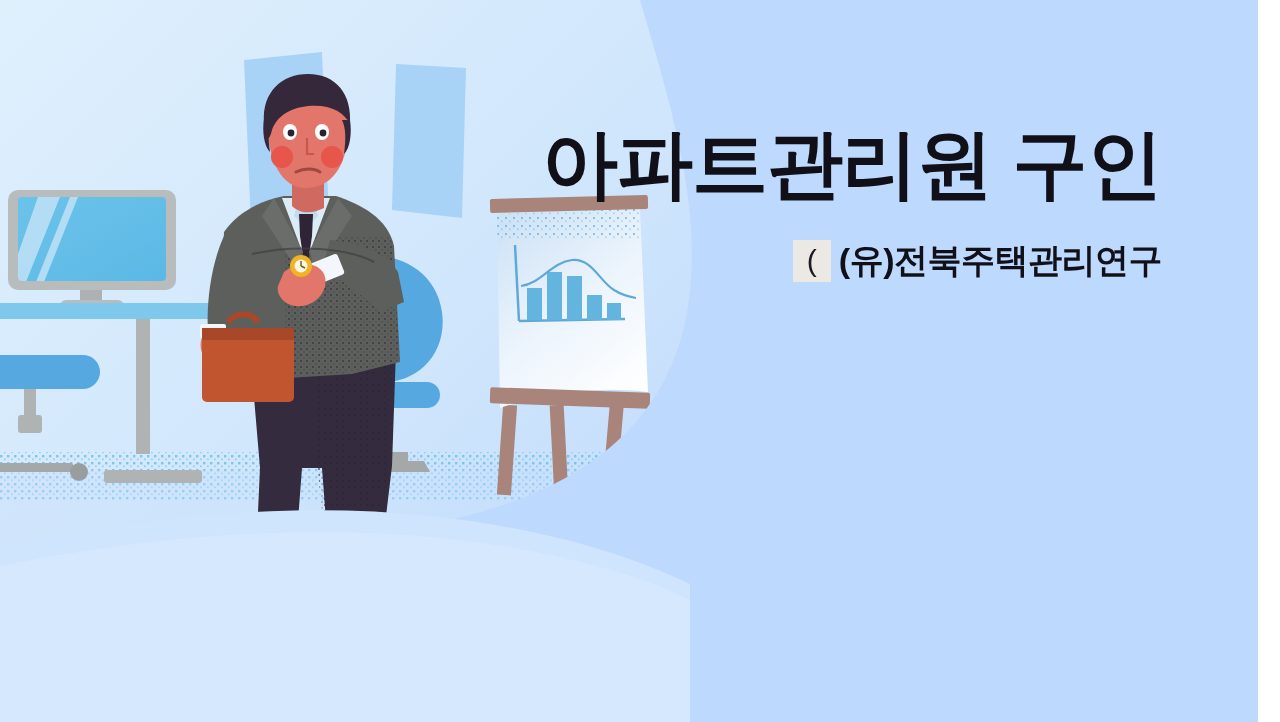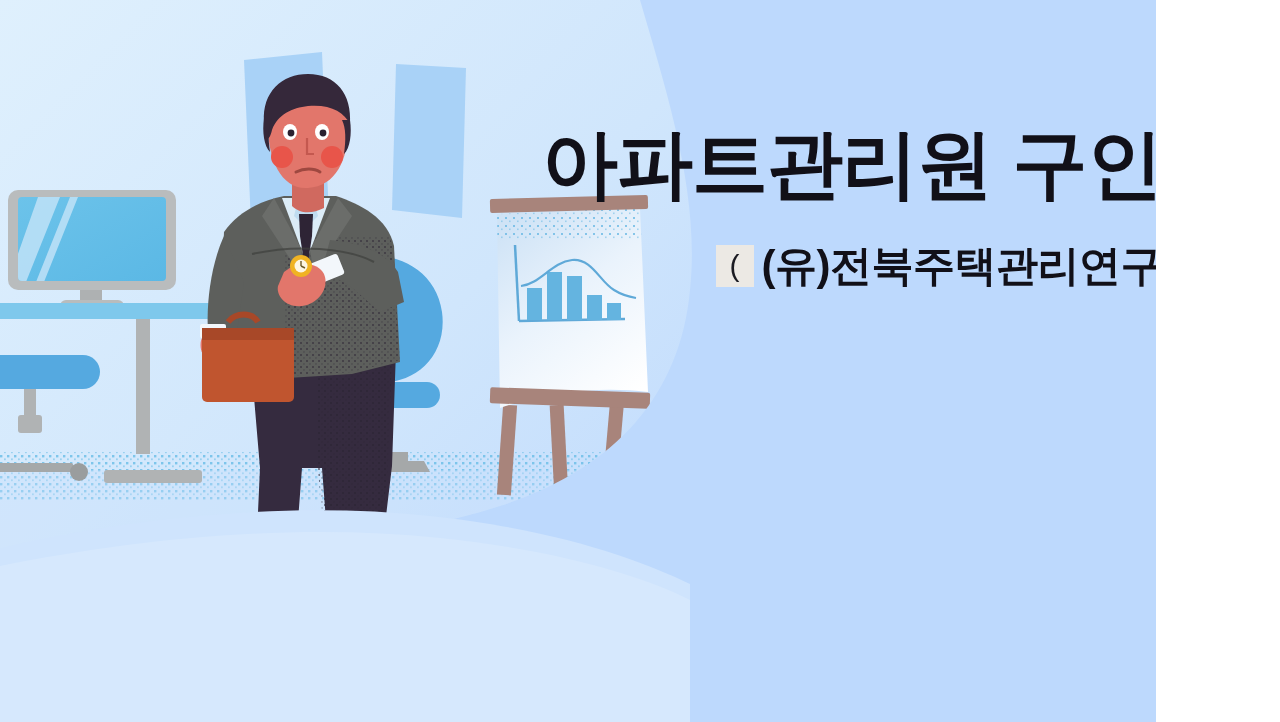--- a/index.html
+++ b/index.html
@@ -6,21 +6,21 @@
   html, body {
     margin: 0;
     padding: 0;
     background: #ffffff;
   }
   body {
     font-family: "Liberation Sans", "DejaVu Sans", sans-serif;
   }
   #poster {
     position: relative;
-    width: 1156px;
+    width: 1258px;
     height: 722px;
     overflow: hidden;
     background: #bdd9fd;
   }
   #poster svg.art {
     position: absolute;
     top: 0; left: 0;
     width: 1280px;
     height: 722px;
     display: block;
@@ -62,21 +62,21 @@
     justify-content: center;
     width: 38px;
     height: 42px;
     background: #ece9e4;
     color: #1b1b22;
     font-size: 30px;
     line-height: 1;
     font-weight: normal;
   }
   .sub-name {
-    font-size: 42px;
+    font-size: 34px;
     font-weight: bold;
     color: #111018;
     letter-spacing: -0.5px;
   }
   .footnote {
     position: absolute;
     right: 118px;
     top: 570px;
     font-size: 26px;
     font-weight: bold;

